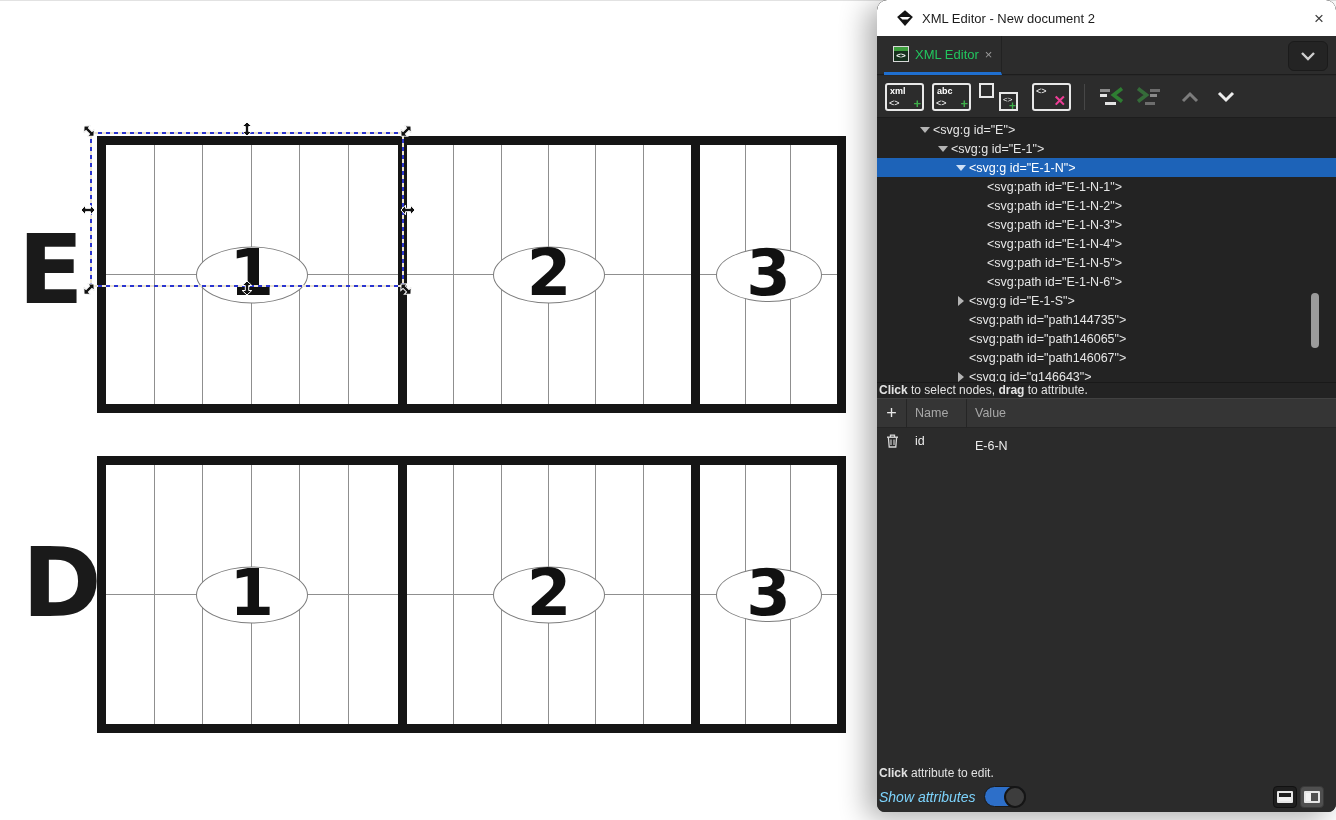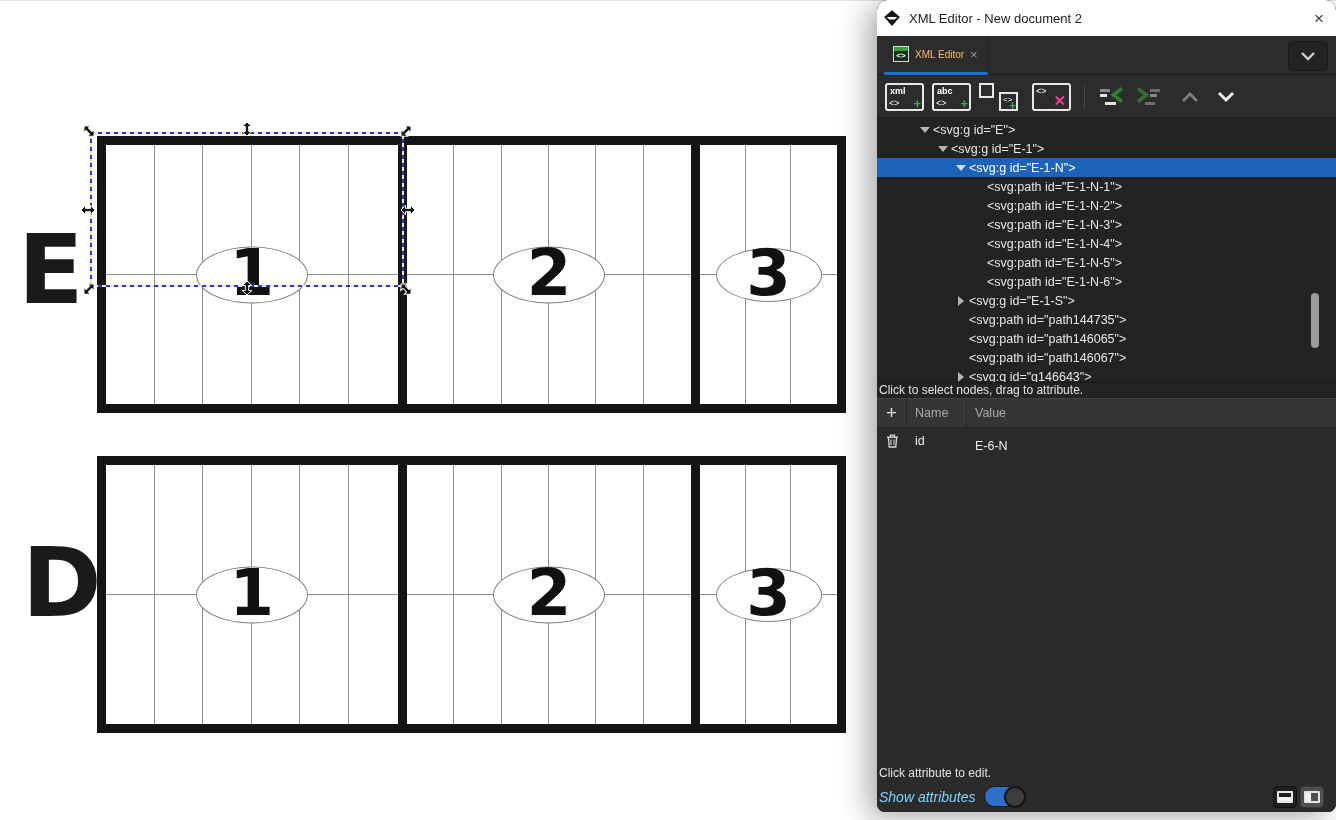--- a/index.html
+++ b/index.html
@@ -47,33 +47,33 @@
   .h-t  { left:149px; top:-11px;   transform:rotate(90deg); }
   .h-b  { left:149px; bottom:-9px; transform:rotate(90deg); }
   .h-l  { left:-10px; top:70px; }
   .h-r  { right:-12px; top:70px; }
 
   
   .panel { position:absolute; left:877px; top:0; width:459px; height:812px; background:#282828;
            border-radius:10px 10px 8px 8px; box-shadow:-10px 6px 28px rgba(0,0,0,0.32); overflow:hidden; }
 
   .titlebar { position:absolute; left:0; top:0; right:0; height:36px; background:#fff;
-              display:flex; align-items:center; padding:0 12px 0 6px; border-radius:10px 10px 0 0; }
+              display:flex; align-items:center; padding:0 12px 0 19px; border-radius:10px 10px 0 0; }
   .titlebar .title { font-size:13px; color:#1c1c1c; margin-left:8px; }
   .titlebar .close { margin-left:auto; font-size:17px; color:#3c3c3c; line-height:1; cursor:default; }
 
   .tabbar { position:absolute; left:0; top:36px; right:0; height:39px; background:#2c2c2c;
             border-bottom:1px solid #1d1d1d; }
   .tab { position:absolute; left:7px; top:0; height:39px; padding:0 9px; display:flex; align-items:center;
          gap:6px; border-bottom:3px solid #1f6fd0; border-right:1px solid #222; }
   .tabicon { width:16px; height:16px; border:1px solid #d8d8d8;
              background:linear-gradient(180deg,#3d9e3d 0 4px,#16301d 4px);
              color:#fff; font-size:8px; font-weight:bold; display:flex; align-items:flex-end; justify-content:center;
              line-height:10px; }
-  .tab .lbl { font-size:10px; color:#fdba74; }
+  .tab .lbl { font-size:13px; color:#22c55e; }
   .tab .tclose { font-size:13px; color:#9a9a9a; }
   .paneldrop { position:absolute; right:8px; top:5px; width:40px; height:30px; background:#242424;
                border:1px solid #1b1b1b; border-radius:6px; display:flex; align-items:center; justify-content:center; }
 
   .toolbar { position:absolute; left:0; top:76px; right:0; height:42px; background:#2c2c2c;
              border-bottom:1px solid #1d1d1d; display:flex; align-items:center; padding-left:8px; gap:8px; }
   .tbtn { position:relative; width:39px; height:28px;text-decoration:underline; }
   .framed { border:2px solid #e8e8e8; border-radius:3px; }
   .tbtn .t1 { position:absolute; top:1px; left:3px; font-size:9px; font-weight:bold; color:#fff; }
   .tbtn .g  { position:absolute; bottom:1px; left:2px; font-size:9px; color:#fff; }
@@ -97,21 +97,21 @@
   .exp { width:16px; flex:0 0 16px; display:flex; align-items:center; justify-content:center; }
   .exp-open::before { content:""; border-left:5px solid transparent; border-right:5px solid transparent;
                       border-top:6px solid #b4b4b4; }
   .selected .exp-open::before { border-top-color:#cfe0f5; }
   .exp-closed::before { content:""; border-top:5px solid transparent; border-bottom:5px solid transparent;
                         border-left:6px solid #b4b4b4; }
   .vscroll { position:absolute; left:434px; top:293px; width:8px; height:55px; background:#9b9b9b; border-radius:4px; }
 
   .statusline { position:absolute; left:0; top:382px; right:0; height:16px; background:#232323;
                 font-size:12px; color:#e2e2e2; padding-left:2px; line-height:15px; border-top:1px solid #191919; }
-  .statusline b, .hint1 b { font-weight:normal; }
+  .statusline b, .hint1 b { font-weight:bold; }
 
   
   .attrpanel { position:absolute; left:0; top:398px; right:0; bottom:0; background:#2b2b2b; border-top:1px solid #414141; }
   .ahdr { height:29px; background:#353535; border-bottom:1px solid #252525; display:flex; align-items:center; }
   .acell-plus { width:30px; align-self:stretch; display:flex; align-items:center; justify-content:center;
                 border-right:1px solid #252525; color:#e8e8e8; font-size:18px; font-weight:300; }
   .acell-name { width:60px; padding-left:8px; align-self:stretch; display:flex; align-items:center;
                 border-right:1px solid #252525; color:#a8a8a8; font-size:12.5px; }
   .acell-val  { flex:1; padding-left:8px; color:#a8a8a8; font-size:12.5px; }
   .arow { height:25px; display:flex; align-items:flex-end; }

